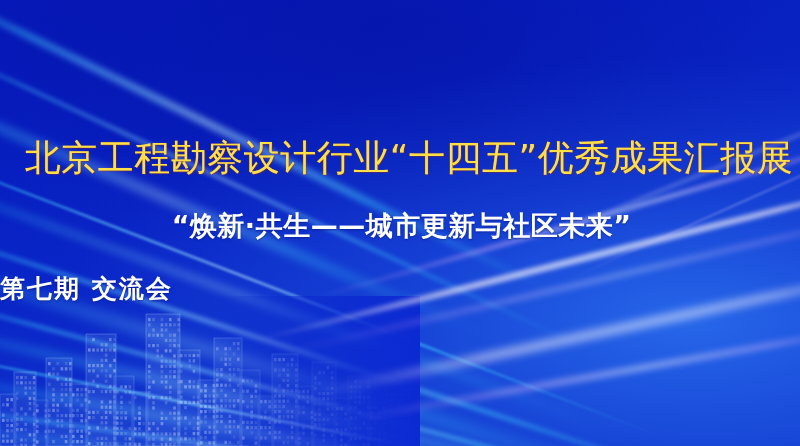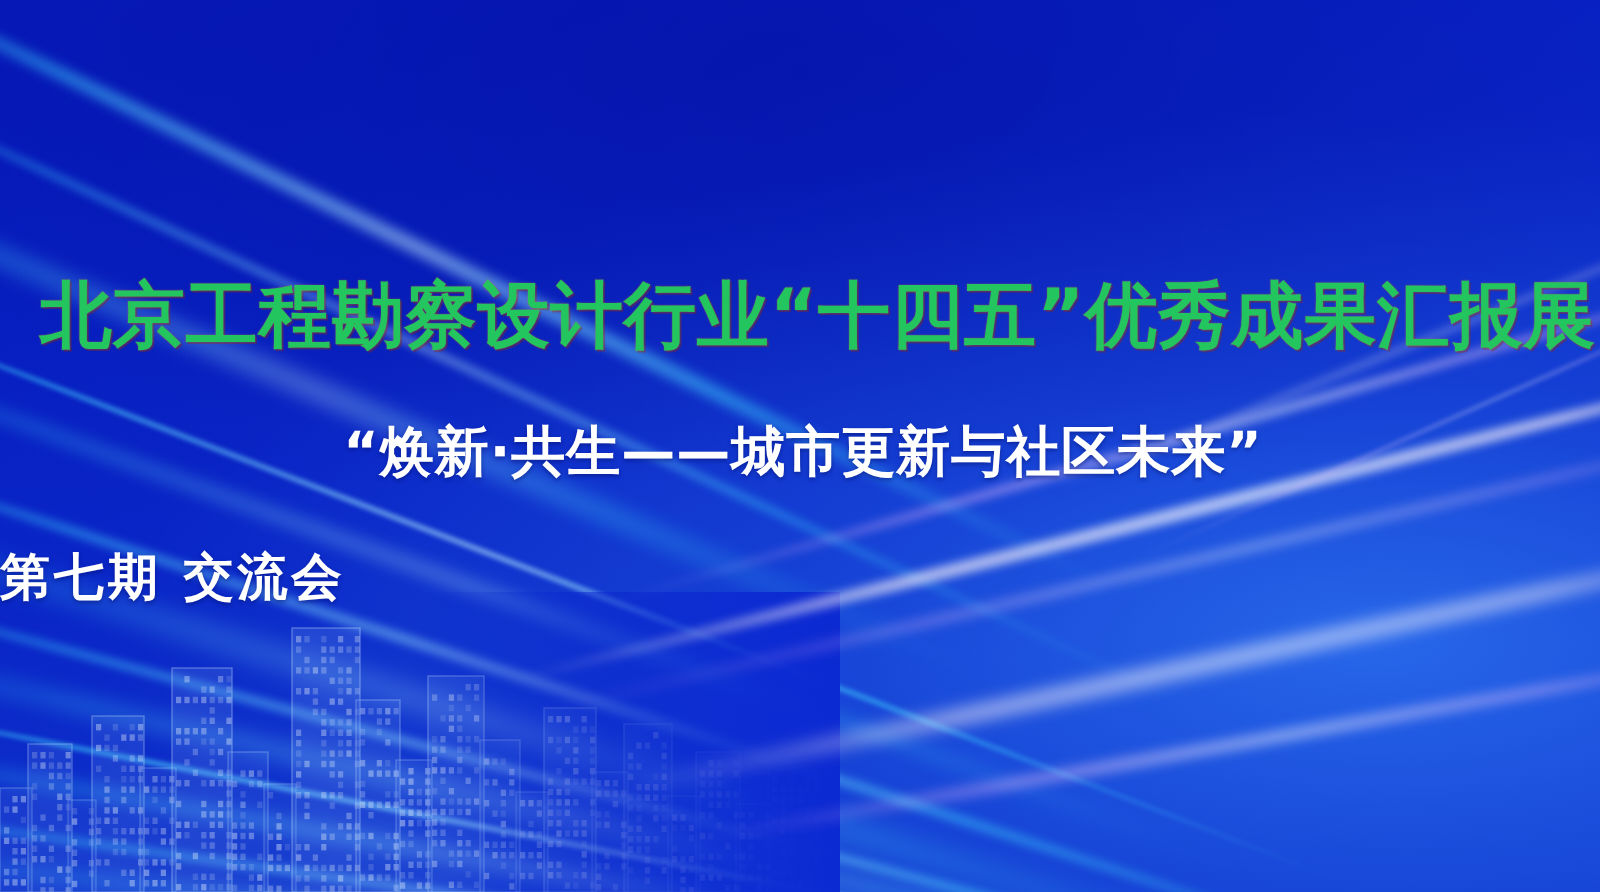--- a/index.html
+++ b/index.html
@@ -82,23 +82,23 @@
     display: flex;
     flex-direction: column;
     align-items: center;
   }
   .title-main {
     position: absolute;
     top: 134px;
     left: 0; right: 0;
     text-align: center;
     font-size: 36px;
-    font-weight: 700;
+    font-weight: 400;
     letter-spacing: 0.5px;
-    color: #22c55e;
+    color: #fde047;
     white-space: nowrap;
     text-shadow:
       0 0 1px rgba(255,110,30,0.55),
       1px 1px 0 rgba(150,40,0,0.35);
     margin-left: 18px;
   }
   .title-sub {
     position: absolute;
     top: 208px;
     left: 3px; right: 0;

